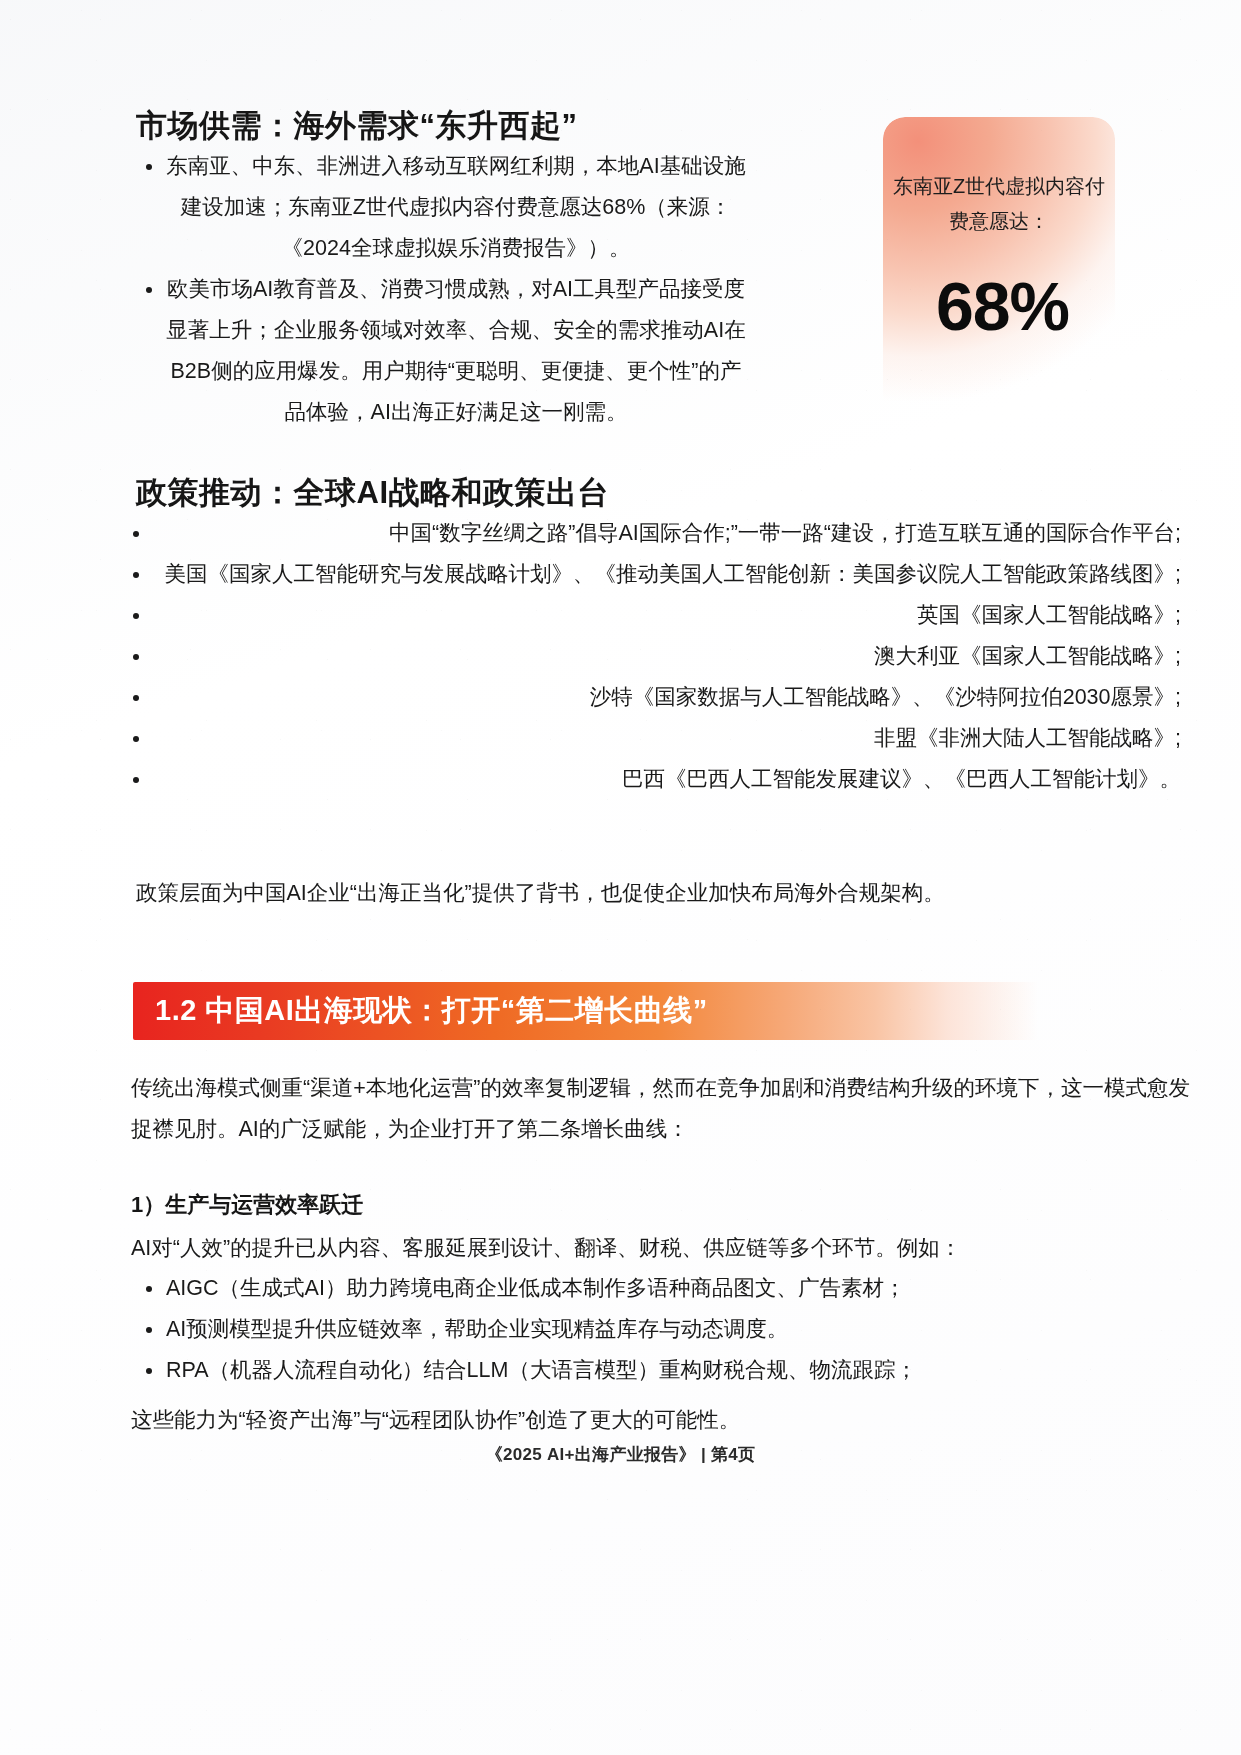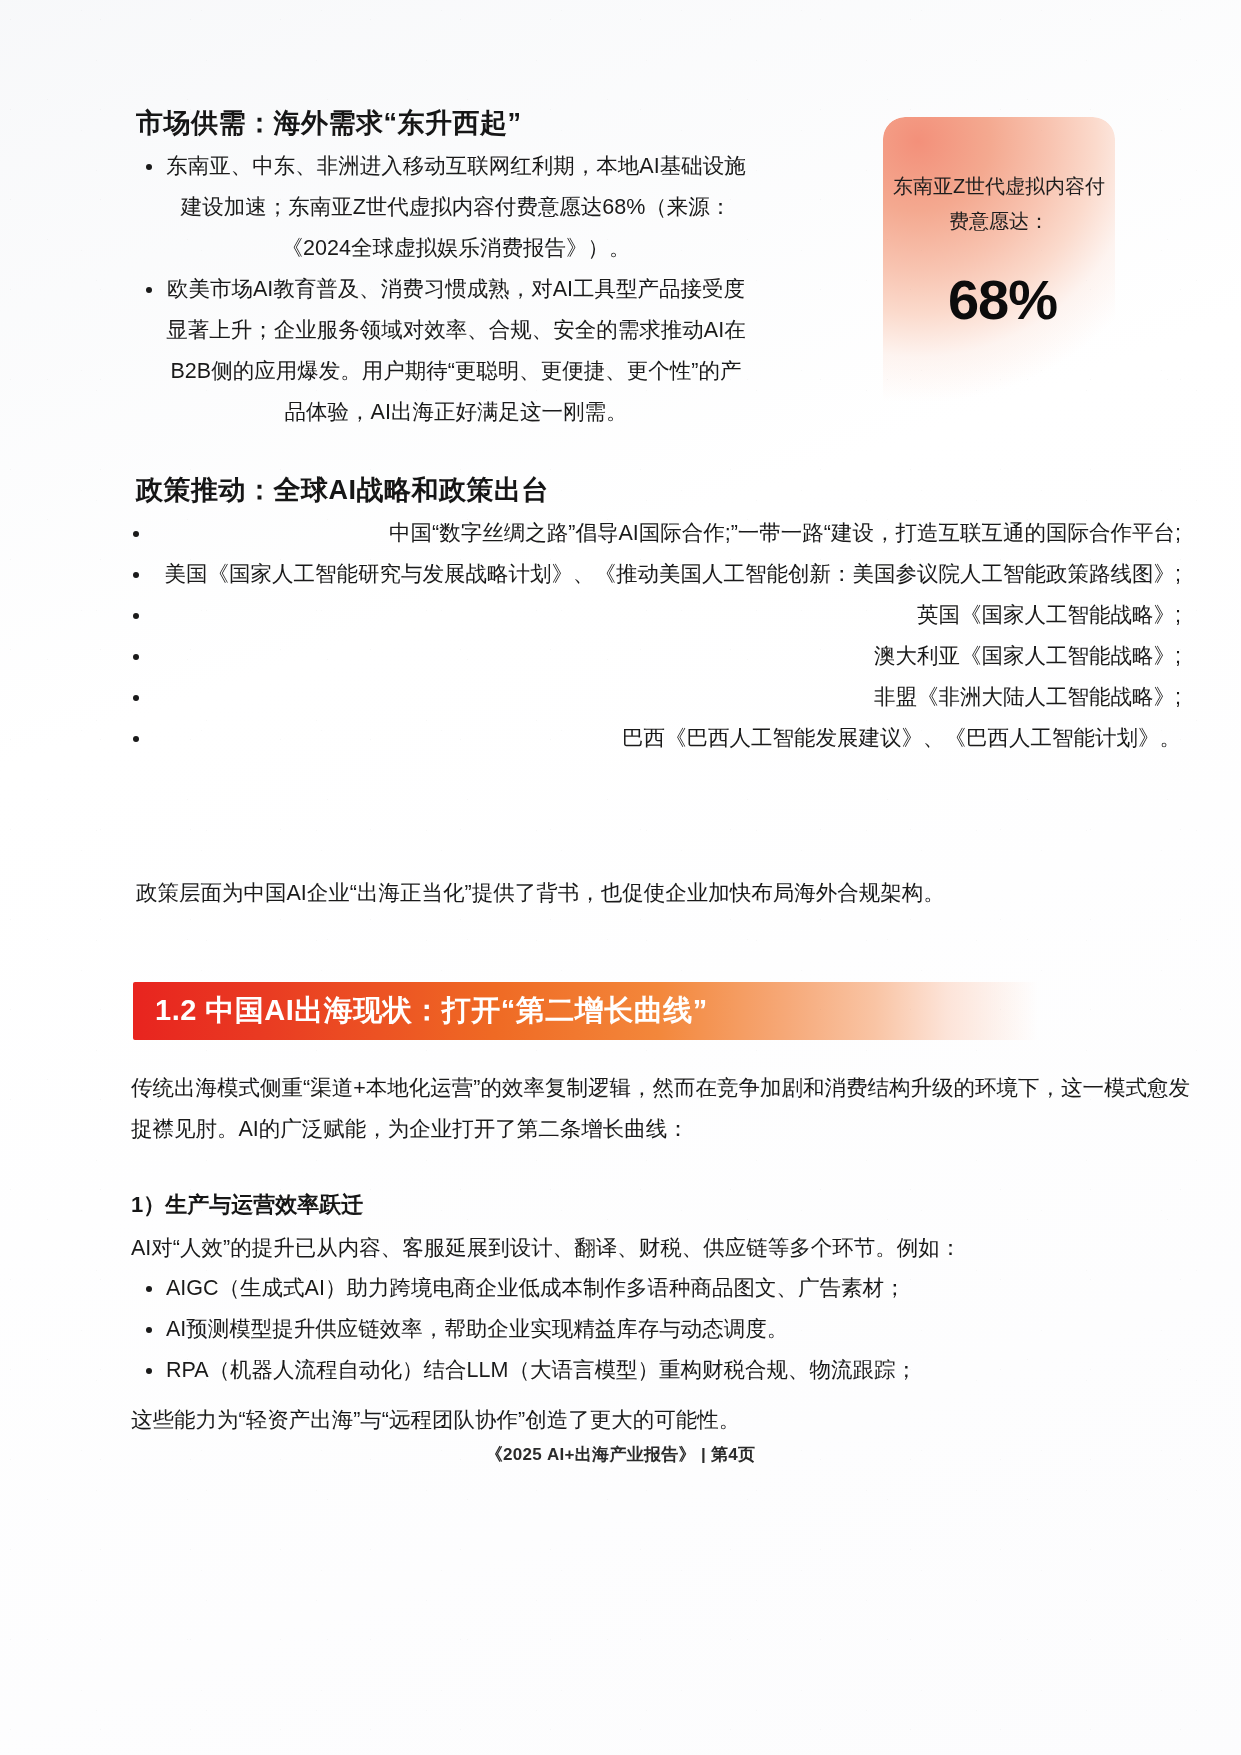--- a/index.html
+++ b/index.html
@@ -25,21 +25,21 @@
   .content {
     position: absolute;
     left: 0; top: 0;
     width: 1241px;
     height: 1755px;
   }
 
   
   .sec-heading {
     position: absolute;
-    font-size: 27px;
+    font-size: 31px;
     font-weight: bold;
     letter-spacing: 0.5px;
     color: #161616;
     white-space: nowrap;
   }
 
   
   .bullet-list {
     position: absolute;
     margin: 0;
@@ -95,21 +95,21 @@
     font-size: 20px;
     line-height: 35px;
     color: #1d1d1d;
     z-index: 2;
   }
   .stat-card .card-value {
     position: absolute;
     left: 0; right: 0;
     top: 150px;
     text-align: center;
-    font-size: 56px;
+    font-size: 68px;
     font-weight: bold;
     letter-spacing: -1px;
     color: #0c0c0c;
     z-index: 2;
     padding-left: 7px;
   }
 
   
   .banner {
     position: absolute;
@@ -192,20 +192,21 @@
     <div class="card-value">68%</div>
   </div>
 
   <div class="sec-heading" style="left:136px; top:472px;">政策推动：全球AI战略和政策出台</div>
 
   <ul class="bullet-list" style="left:123px; top:513px; width:1058px;text-align:right;">
     <li class="bullet-item">中国“数字丝绸之路”倡导AI国际合作;”一带一路“建设，打造互联互通的国际合作平台;</li>
     <li class="bullet-item">美国《国家人工智能研究与发展战略计划》、《推动美国人工智能创新：美国参议院人工智能政策路线图》;</li>
     <li class="bullet-item">英国《国家人工智能战略》;</li>
     <li class="bullet-item">澳大利亚《国家人工智能战略》;</li>
+    <li class="bullet-item">沙特《国家数据与人工智能战略》、《沙特阿拉伯2030愿景》;</li>
     <li class="bullet-item">非盟《非洲大陆人工智能战略》;</li>
     <li class="bullet-item">巴西《巴西人工智能发展建议》、《巴西人工智能计划》。</li>
   </ul>
 
   <div class="para" style="left:136px; top:873px; width:1058px;">政策层面为中国AI企业“出海正当化”提供了背书，也促使企业加快布局海外合规架构。</div>
 
   <div class="banner" style="left:127px; top:982px; width:905px;">
     <div class="banner-text">1.2 中国AI出海现状：打开“第二增长曲线”</div>
   </div>
 

